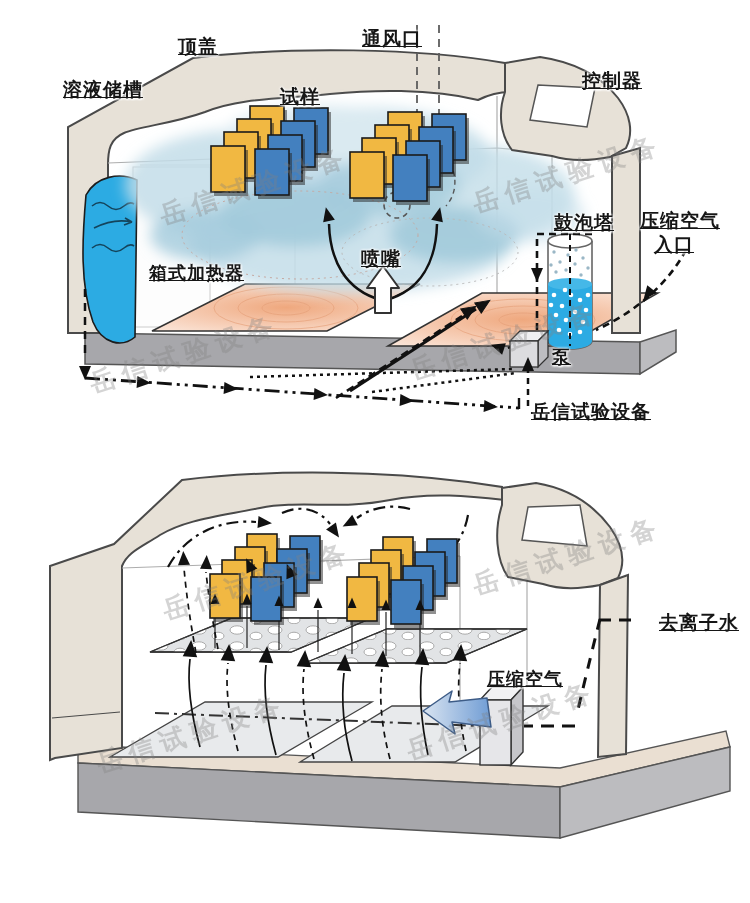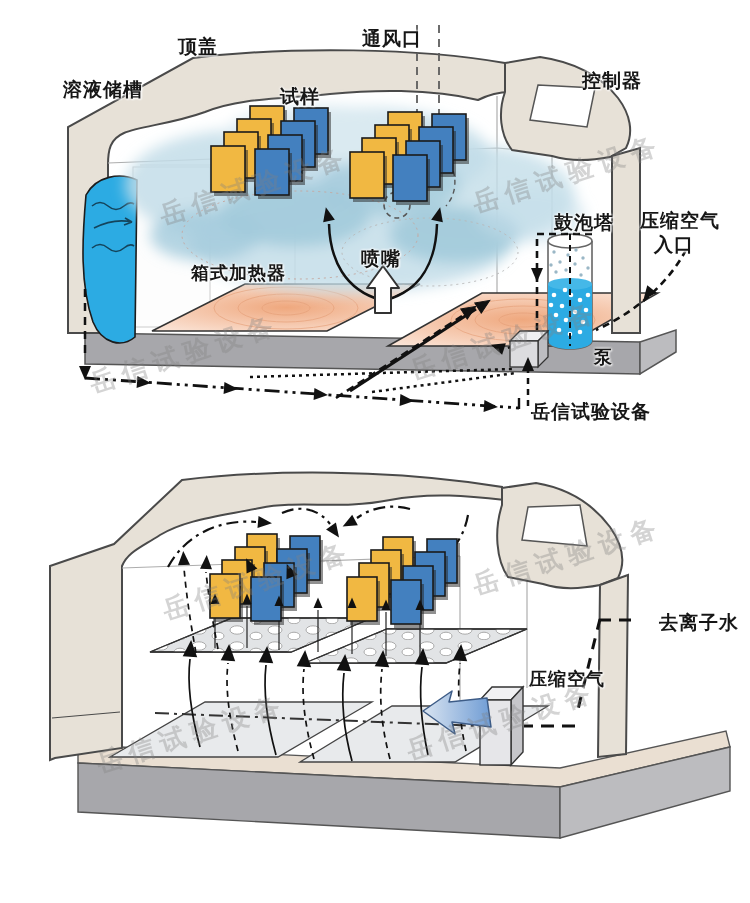--- a/index.html
+++ b/index.html
@@ -1,21 +1,21 @@
 <!DOCTYPE html>
 <html><head>
 <meta charset="utf-8">
 <style>
   html,body{margin:0;padding:0;background:#fff;}
   .canvas{position:relative;width:750px;height:903px;background:#ffffff;overflow:hidden;
           font-family:"Liberation Sans","DejaVu Sans",sans-serif;}
   .canvas svg{position:absolute;left:0;top:0;}
   .lbl{position:absolute;font-size:19px;font-weight:600;color:#161616;white-space:nowrap;
-       letter-spacing:1px;text-shadow:0 0 3px #fff,0 0 3px #fff,1px 1px 2px #fff;}
-  .lbl.sm{font-size:18px;margin-left:42px;}
+       letter-spacing:1px;text-shadow:0 0 3px #fff,0 0 3px #fff,1px 1px 2px #fff;text-decoration:underline;}
+  .lbl.sm{font-size:18px;}
   .lbl .l2{display:block;padding-left:14px;margin-top:-2px;}
   .wm{position:absolute;font-size:26px;font-weight:700;color:rgba(130,130,130,.34);
       letter-spacing:7px;transform:rotate(-18deg);transform-origin:0 0;white-space:nowrap;
       pointer-events:none;}
 </style>
 </head>
 <body>
 
 <div class="canvas">
 

